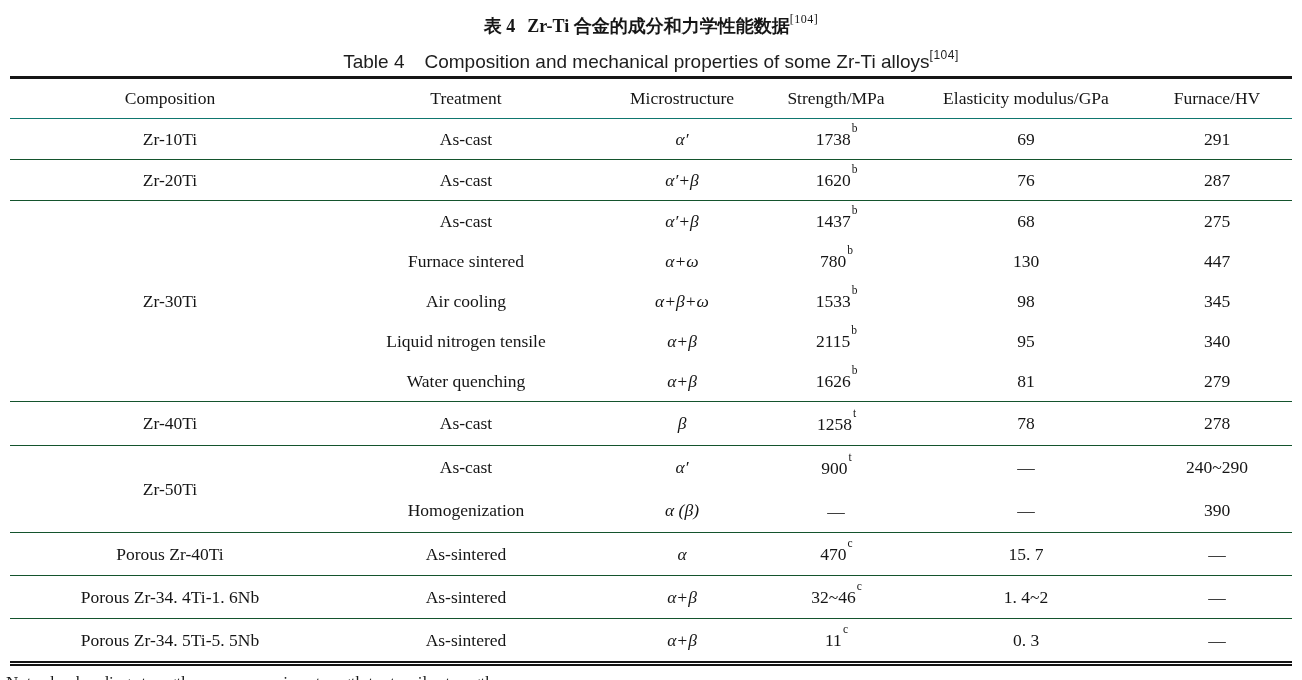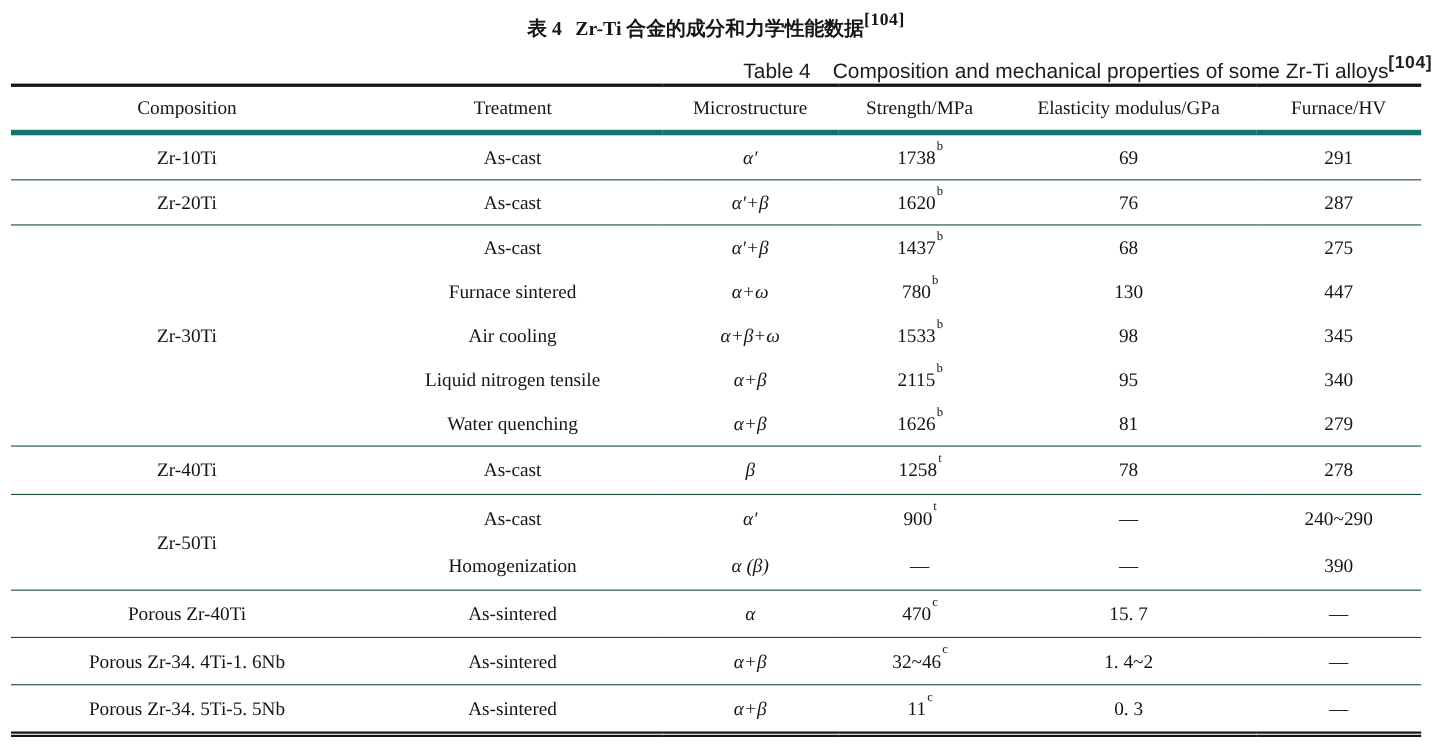--- a/index.html
+++ b/index.html
@@ -16,32 +16,32 @@
     text-align: center;
     padding-top: 7px;
     font-size: 18px;
     font-weight: 600;
     height: 28px;
     line-height: 28px;
     font-family: "Liberation Serif", serif;
   }
   .title-zh .tlabel { margin-right: 12px; }
   .title-en {
-    text-align: right;
+    text-align: center;
     margin-top: 5px;
     height: 28px;
-    line-height: 40px;
+    line-height: 34px;
     font-size: 19px;
     font-family: "Liberation Sans", sans-serif;
     color: #1d1d1d;
   }
   .title-en .tlabel { margin-right: 20px; }
   sup.ref {
-    font-size: 16px;
-    font-weight: bold;
+    font-size: 12px;
+    font-weight: normal;
     position: relative;
     top: -2px;
     letter-spacing: 0.5px;
   }
   table.alloy {
     border-collapse: collapse;
     table-layout: fixed;
     width: 1282px;
     margin: 8px auto 0 auto;
     border-top: 3px solid #151515;
@@ -50,21 +50,21 @@
   table.alloy th, table.alloy td {
     font-weight: normal;
     text-align: center;
     vertical-align: middle;
     padding: 0;
     font-size: 17.5px;
     color: #151515;
   }
   table.alloy thead th {
     height: 39px;
-    border-bottom: 5px solid #0f766e;
+    border-bottom: 1px solid #0f766e;
   }
   table.alloy td { height: 40px; }
   tr.group-start td { border-top: 1px solid #14532d; }
   tr.h43 td { height: 43px; }
   tr.h42 td { height: 42px; }
   td.micro { font-style: italic; }
   sup.mark {
     font-size: 11.5px;
     position: relative;
     top: -6px;

